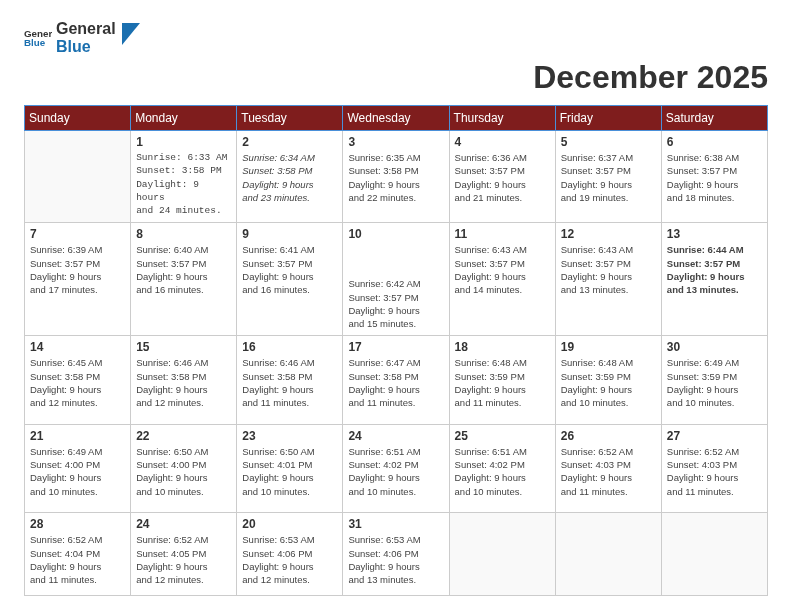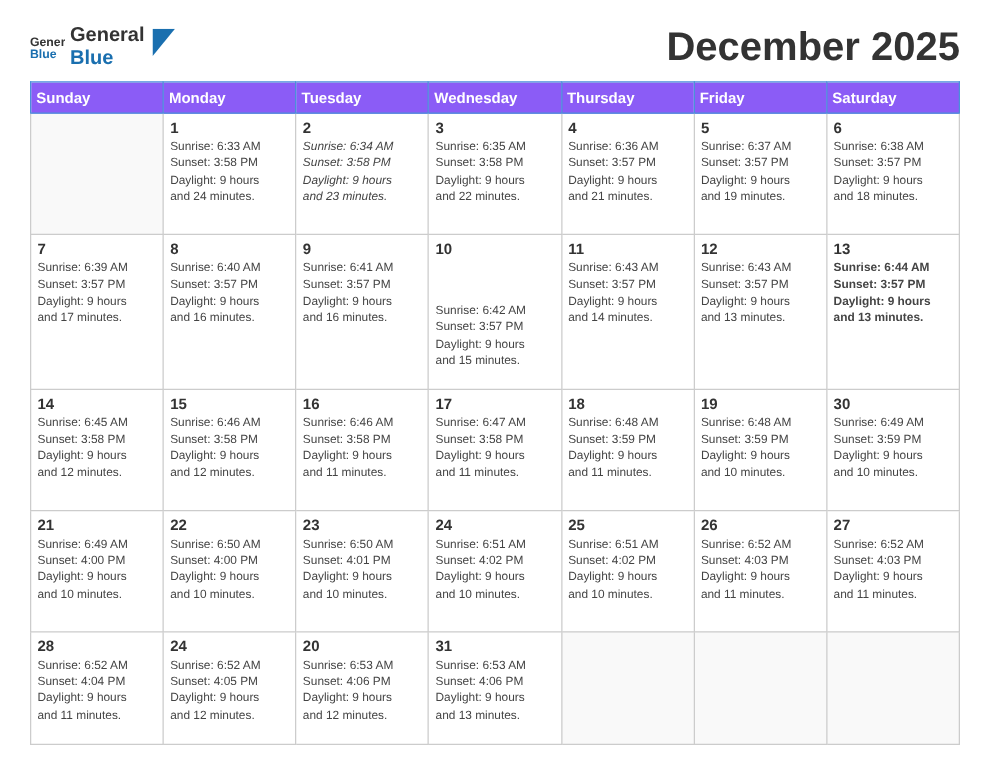--- a/index.html
+++ b/index.html
@@ -27,43 +27,44 @@
       display: flex;
       align-items: center;
       gap: 4px;
     }
     .logo-icon {
       width: 28px;
       height: 28px;
     }
     .title-block {
       text-align: right;
+      margin-top: 40px;
     }
     .month-title {
       font-size: 32px;
       font-weight: bold;
       color: #333;
       line-height: 1.1;
     }
     .location {
       font-size: 14px;
       color: #555;
     }
     .calendar {
       flex: 1;
       border: 1px solid #ccc;
       border-collapse: collapse;
       width: 100%;
       table-layout: fixed;
     }
     .calendar th {
-      background: #8b5cf6;
+      background: #7f1d1d;
       color: #fff;
       font-size: 12px;
-      font-weight: bold;
+      font-weight: normal;
       padding: 5px 4px;
       text-align: left;
       border: 1px solid #4a90d9;
     }
     .calendar td {
       border: 1px solid #ccc;
       vertical-align: top;
       padding: 4px 5px;
       font-size: 10px;
       color: #333;
@@ -125,21 +126,21 @@
           <th>Thursday</th>
           <th>Friday</th>
           <th>Saturday</th>
         </tr>
     </thead>
     <tbody id="calendar-body">
     <tr class="week-row">
           <td class="empty-cell"></td>
           <td>
             <span class="day-number">1</span>
-            <div class="day-info" style="white-space: pre-line;">Sunrise: 6:33 AM
+            <div class="day-info" style="white-space: pre-line; font-family: Liberation Mono, monospace;">Sunrise: 6:33 AM
 Sunset: 3:58 PM
 Daylight: 9 hours
 and 24 minutes.</div>
           </td>
           <td>
             <span class="day-number">2</span>
             <div class="day-info" style="white-space: pre-line; font-style: italic;">Sunrise: 6:34 AM
 Sunset: 3:58 PM
 Daylight: 9 hours
 and 23 minutes.</div>

